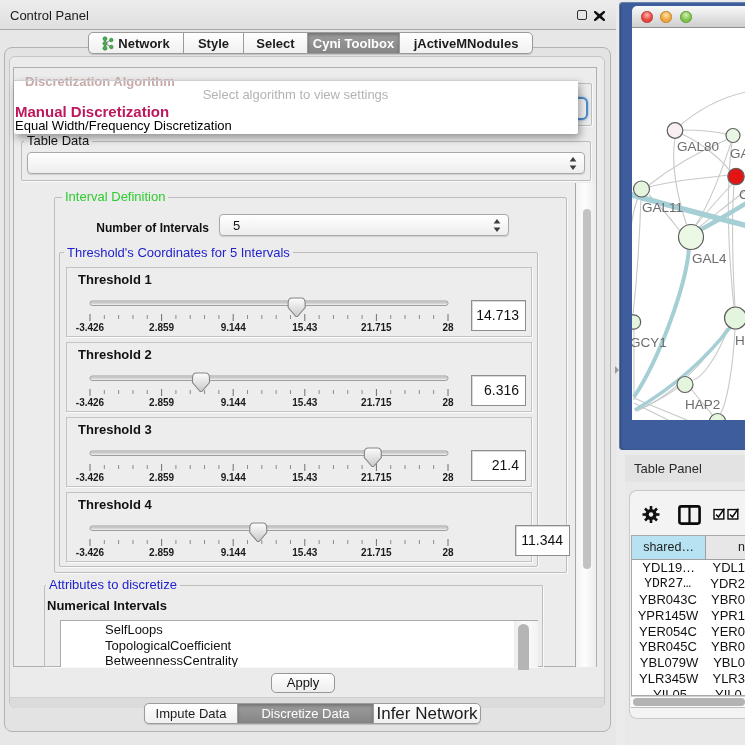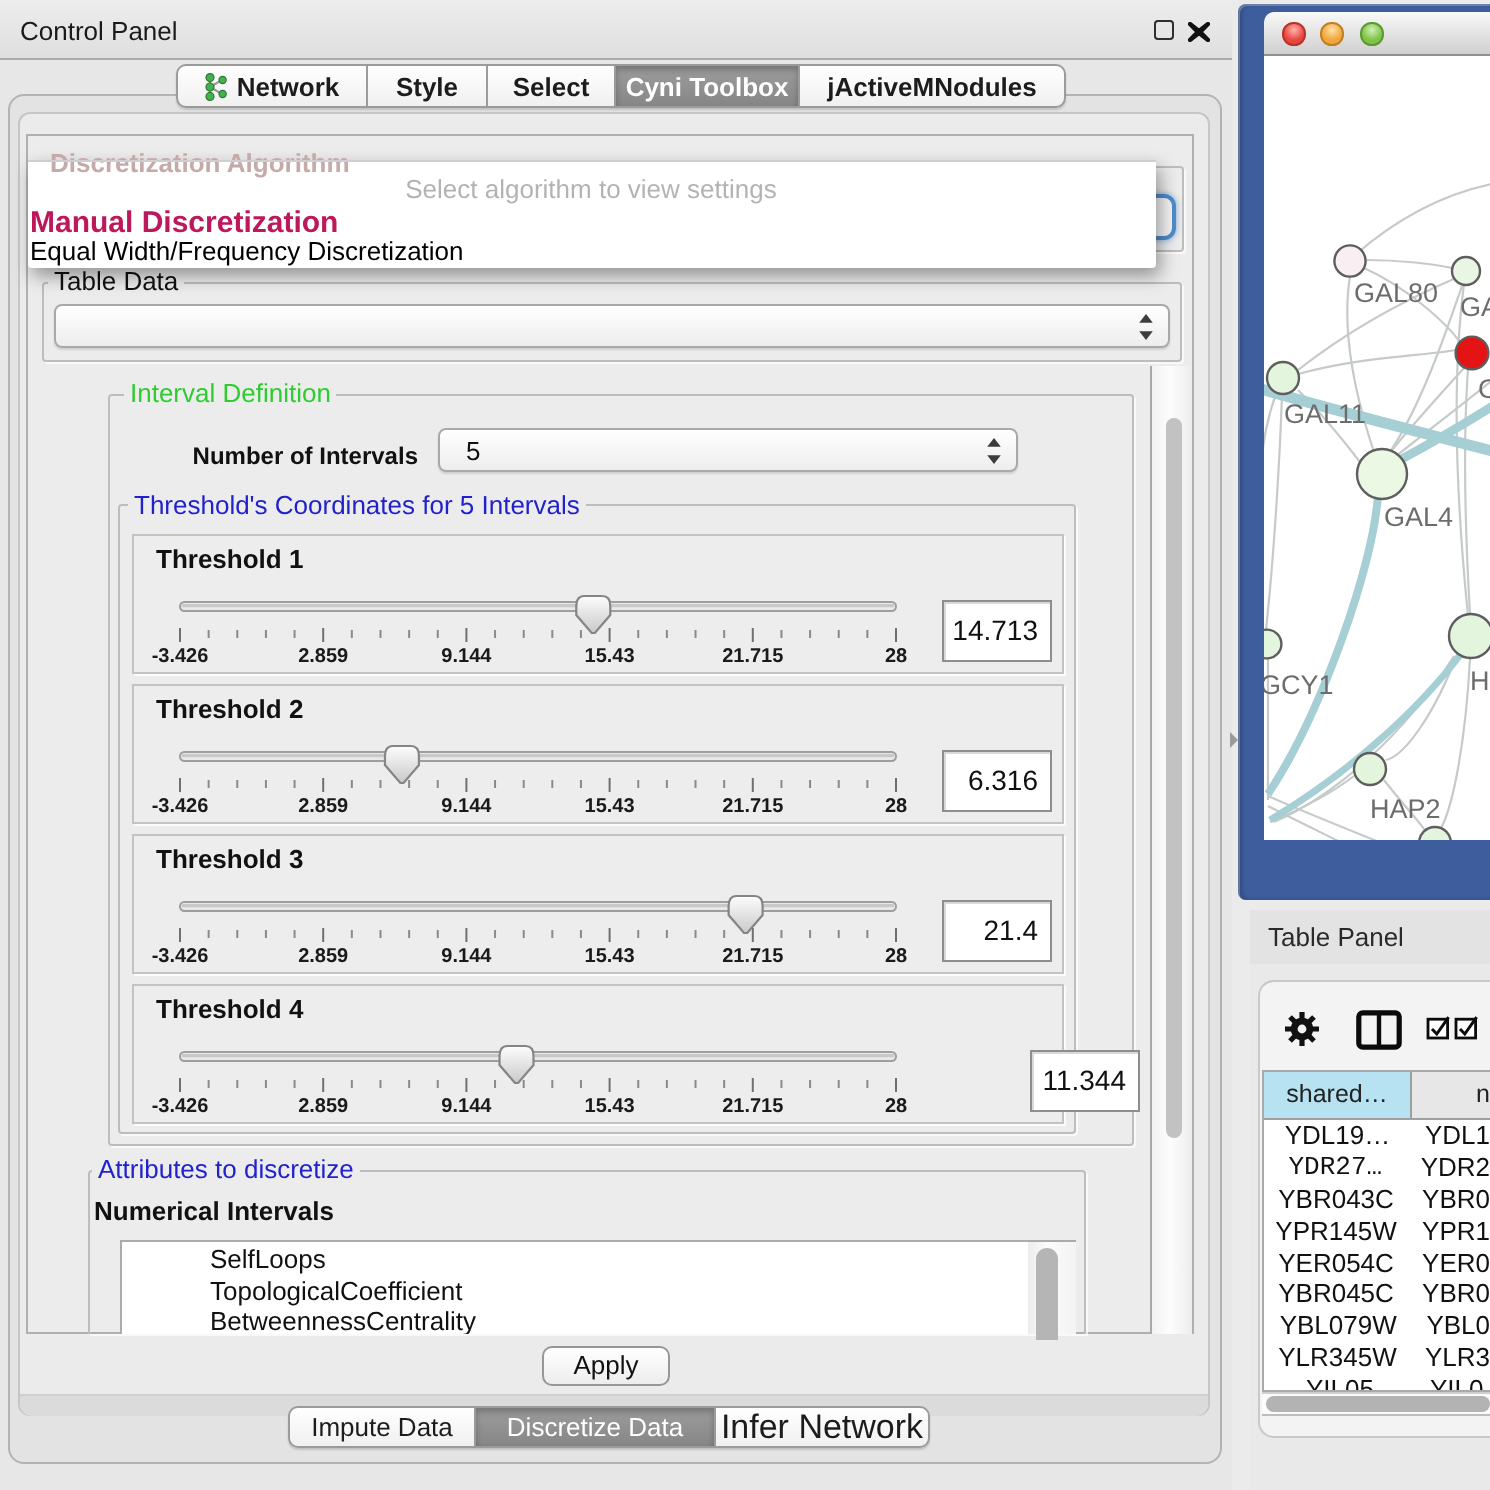--- a/index.html
+++ b/index.html
@@ -259,21 +259,21 @@
 <div class="abs" style="left:60px;top:620px;width:478px;height:47px;background:#fff;border:1px solid #ababab;border-bottom:none;overflow:hidden;">
     <div style="font-size:13px;color:#111;padding-left:19px;line-height:15.5px;padding-top:1px;margin-left:25px;">SelfLoops<br>TopologicalCoefficient<br>BetweennessCentrality</div>
   </div>
 <div class="abs" style="left:514px;top:621px;width:24px;height:46px;background:linear-gradient(to right,#ededed,#fbfbfb 40%,#f3f3f3);"></div>
 <div class="abs" style="left:517.5px;top:624px;width:11px;height:46px;background:#b5b5b5;border-radius:5.5px 5.5px 0 0;"></div>
 <div class="abs" style="left:575px;top:183px;width:21px;height:484px;background:linear-gradient(to right,#f2f2f2,#fdfdfd 45%,#ededed);border-left:1px solid #a8a8a8;"></div>
 <div class="abs" style="left:583px;top:209px;width:8px;height:360px;background:#c2c2c2;border-radius:4px;"></div>
 <div class="abs" style="left:271px;top:673px;width:64px;height:20px;border:1px solid #979797;border-radius:5px;background:linear-gradient(#ffffff,#ededed);font-size:13px;color:#111;text-align:center;line-height:18px;">Apply</div>
 <div class="seg" style="left:144px;top:703px;height:21px;align-items:flex-end;">
 <div style="width:93px;font-weight:normal;font-size:13px;">Impute Data</div>
-<div class="sel" style="width:120px;font-weight:normal;font-size:13px;">Discretize Data</div>
+<div class="sel" style="width:136px;font-weight:normal;font-size:13px;">Discretize Data</div>
 <div style="width:106px;font-weight:normal;font-size:17px;">Infer Network</div>
 </div>
 <div class="abs" style="left:13.5px;top:80px;width:564px;height:54px;background:#fff;border-radius:2px;box-shadow:2px 4px 9px rgba(0,0,0,0.38);"></div>
 <div class="abs" style="left:25px;top:74px;font-size:13px;font-weight:bold;color:#c6a9a9;z-index:5;">Discretization Algorithm</div>
 <div class="abs" style="left:13.5px;top:80px;width:564px;height:1px;background:#cfcfcf;z-index:6;"></div>
 <div class="abs" style="left:13.5px;top:87px;width:564px;text-align:center;font-size:13px;color:#b3b3b3;z-index:6;">Select algorithm to view settings</div>
 <div class="abs" style="left:15px;top:103px;font-size:15px;font-weight:bold;color:#be185d;z-index:6;">Manual Discretization</div>
 <div class="abs" style="left:15px;top:118px;font-size:13px;color:#000;z-index:6;">Equal Width/Frequency Discretization</div>
 <div class="abs" style="left:619px;top:2px;width:126px;height:448px;background:#3e5d9c;border-radius:4px 0 0 4px;box-shadow:inset 1px 1px 0 rgba(255,255,255,0.25), inset 2px 0 2px rgba(0,0,0,0.2);"></div>
 <div class="abs" style="left:632px;top:6px;width:113px;height:22px;background:linear-gradient(#f9f9f9,#cfcfcf);border-radius:5px 0 0 0;border-bottom:1px solid #909090;"></div>

